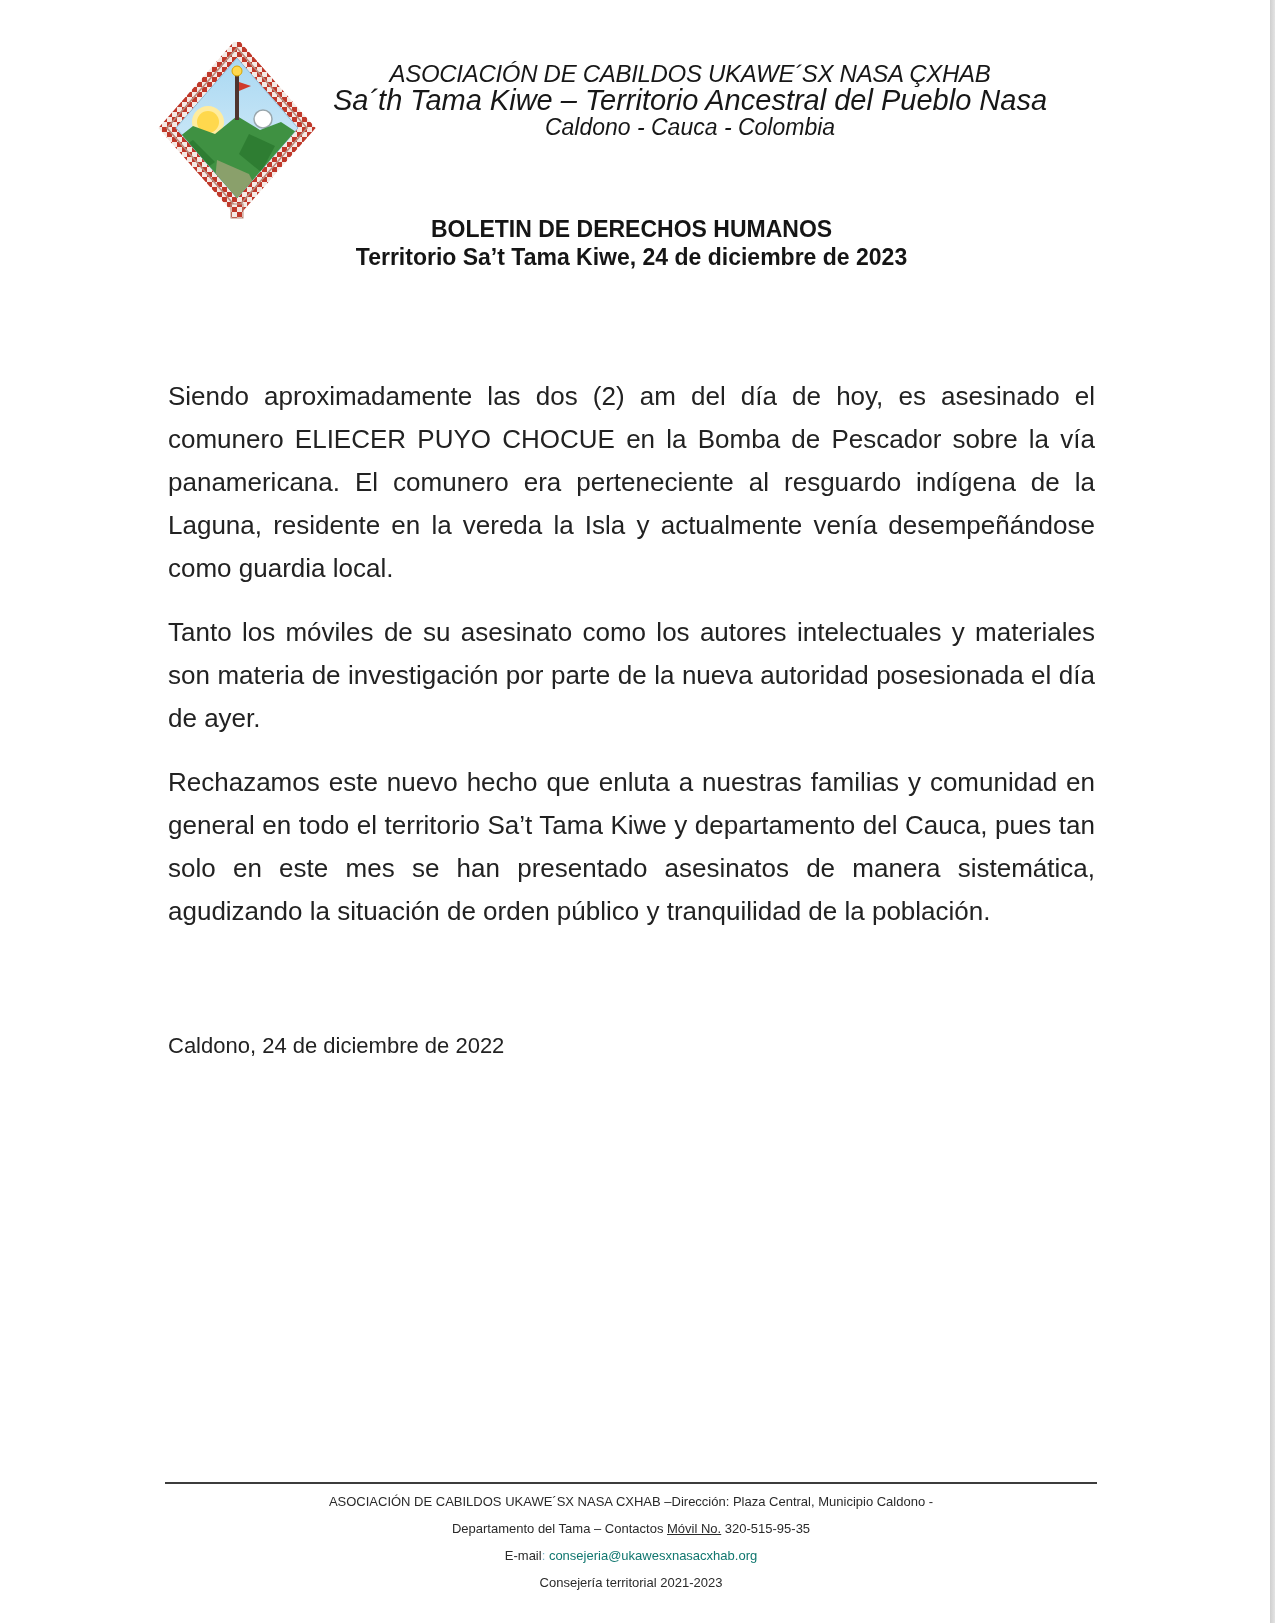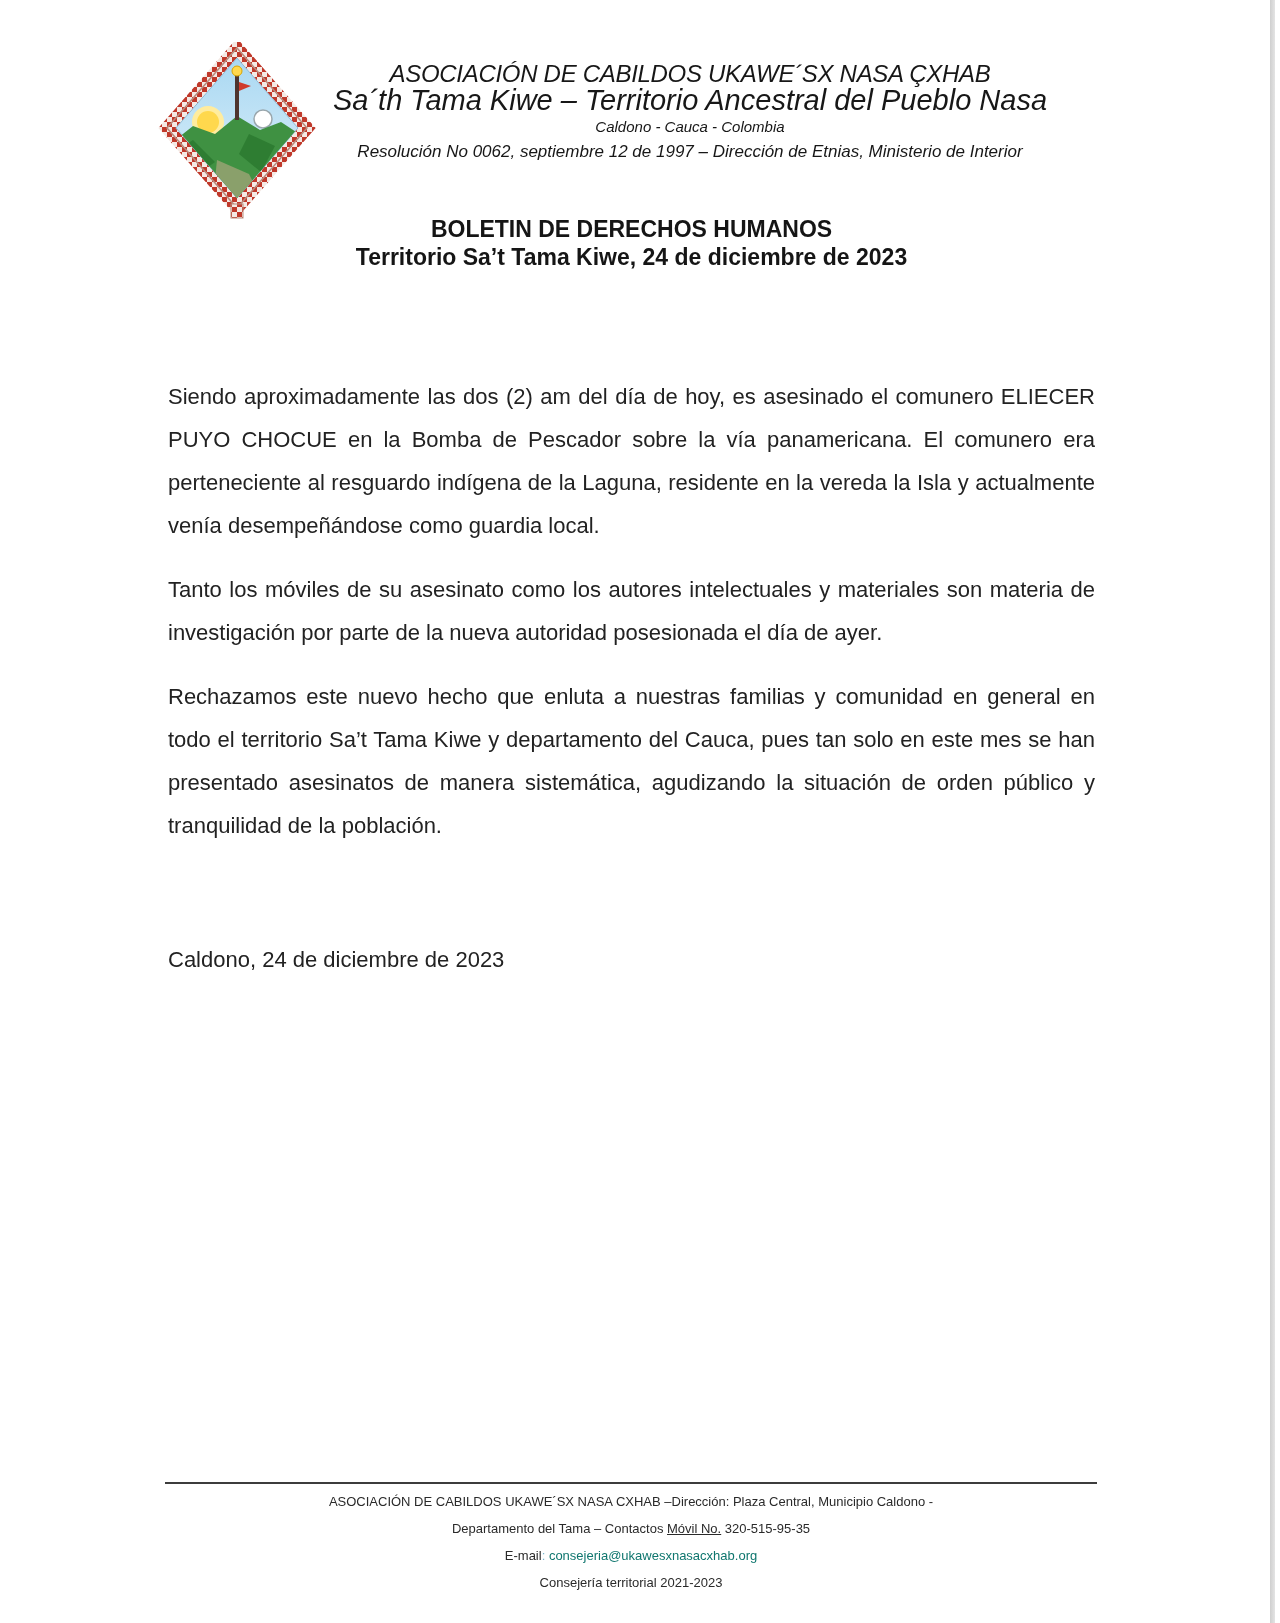--- a/index.html
+++ b/index.html
@@ -8,32 +8,32 @@
 
   .page { position:relative; width:1280px; height:1363px; }
 
   
   .header { position:relative; height:215px; padding-top:44px; }
   .logo-wrap { position:absolute; left:157px; top:42px; width:160px; height:178px; }
   .header-text { margin-left:300px; width:780px; text-align:center; padding-top:16px;
                  font-style:italic; color:#171717; }
   .ht-line1 { font-size:24px; line-height:27px; letter-spacing:-0.3px; }
   .ht-line2 { font-size:29px; line-height:27px;text-align:center; }
-  .ht-line3 { font-size:15px; line-height:26px; }
+  .ht-line3 { font-size:23px; line-height:26px; }
   .ht-line4 { font-size:17px; line-height:24px; }
   .ht-line5 { font-size:23px; line-height:27px; }
 
   
   .title-block { margin-left:168px; width:927px; text-align:center;
                  font-weight:bold; color:#151515; }
   .title-line { font-size:23px; line-height:28px; }
 
   
   .body-block { margin-top:104px; margin-left:168px; width:927px; }
-  .body-block p { font-size:22px; line-height:43px; text-align:justify; text-justify:inter-word;
+  .body-block p { font-size:26px; line-height:43px; text-align:justify; text-justify:inter-word;
                   margin-bottom:21px; color:#222; }
   .dateline { margin-top:91px; font-size:22px; line-height:43px; color:#222; }
 
   
   .footer { position:absolute; top:1482px; left:165px; width:932px;
             border-top:2px solid #3c3c3c; padding-top:4px; text-align:center;
             font-size:13px; line-height:27px; color:#2a2a2a; }
   .u { text-decoration:underline; }
   .email-link { color:#0f766e; text-decoration:none; cursor:pointer; }
   .email-sep { color:#7ab7cf; }
@@ -89,34 +89,33 @@
         </g>
 
         <rect x="74" y="162" width="12" height="14" fill="url(#checks)" stroke="#b98b7d" stroke-width="1"></rect>
       </svg>
     </div>
 
     <div class="header-text">
       <div class="ht-line1">ASOCIACIÓN DE CABILDOS  UKAWE´SX NASA ÇXHAB</div>
       <div class="ht-line2">Sa´th Tama Kiwe – Territorio Ancestral del Pueblo Nasa</div>
       <div class="ht-line3">Caldono -  Cauca -  Colombia</div>
-      <div class="ht-line4">Resolución No 0062, septiembre 12 de 1997 – Dirección de Etnias, Ministerio de Interior</div>
     </div>
   </div>
 
   <div class="title-block">
     <div class="title-line">BOLETIN DE DERECHOS HUMANOS</div>
     <div class="title-line">Territorio Sa’t Tama Kiwe, 24 de diciembre de 2023</div>
   </div>
 
   <div class="body-block">
     <p>Siendo aproximadamente las dos (2) am del día de hoy, es asesinado el comunero ELIECER PUYO CHOCUE en la Bomba de Pescador sobre la vía panamericana. El comunero era perteneciente al resguardo indígena de la Laguna, residente en la vereda la Isla y actualmente venía desempeñándose como guardia local.</p>
     <p>Tanto los móviles de su asesinato como los autores intelectuales y materiales son materia de investigación por parte de la nueva autoridad posesionada el día de ayer.</p>
     <p>Rechazamos este nuevo hecho que enluta a nuestras familias y comunidad en general en todo el territorio Sa’t Tama Kiwe y departamento del Cauca, pues tan solo en este mes se han presentado asesinatos de manera sistemática, agudizando la situación de orden público y tranquilidad de la población.</p>
-    <div class="dateline">Caldono, 24 de diciembre de 2023</div>
+    <div class="dateline">Caldono, 24 de diciembre de 2022</div>
   </div>
 
   <div class="footer">
     <div>ASOCIACIÓN DE CABILDOS UKAWE´SX NASA CXHAB –Dirección: Plaza Central, Municipio Caldono -</div>
     <div><span>Departamento del Tama – Contactos  </span><span class="u">Móvil No.</span><span> 320-515-95-35</span></div>
     <div><span>E-mail</span><span class="email-sep">: </span><a class="email-link">consejeria@ukawesxnasacxhab.org</a></div>
     <div>Consejería territorial 2021-2023</div>
   </div>
 
   <div class="page-edge"></div>

